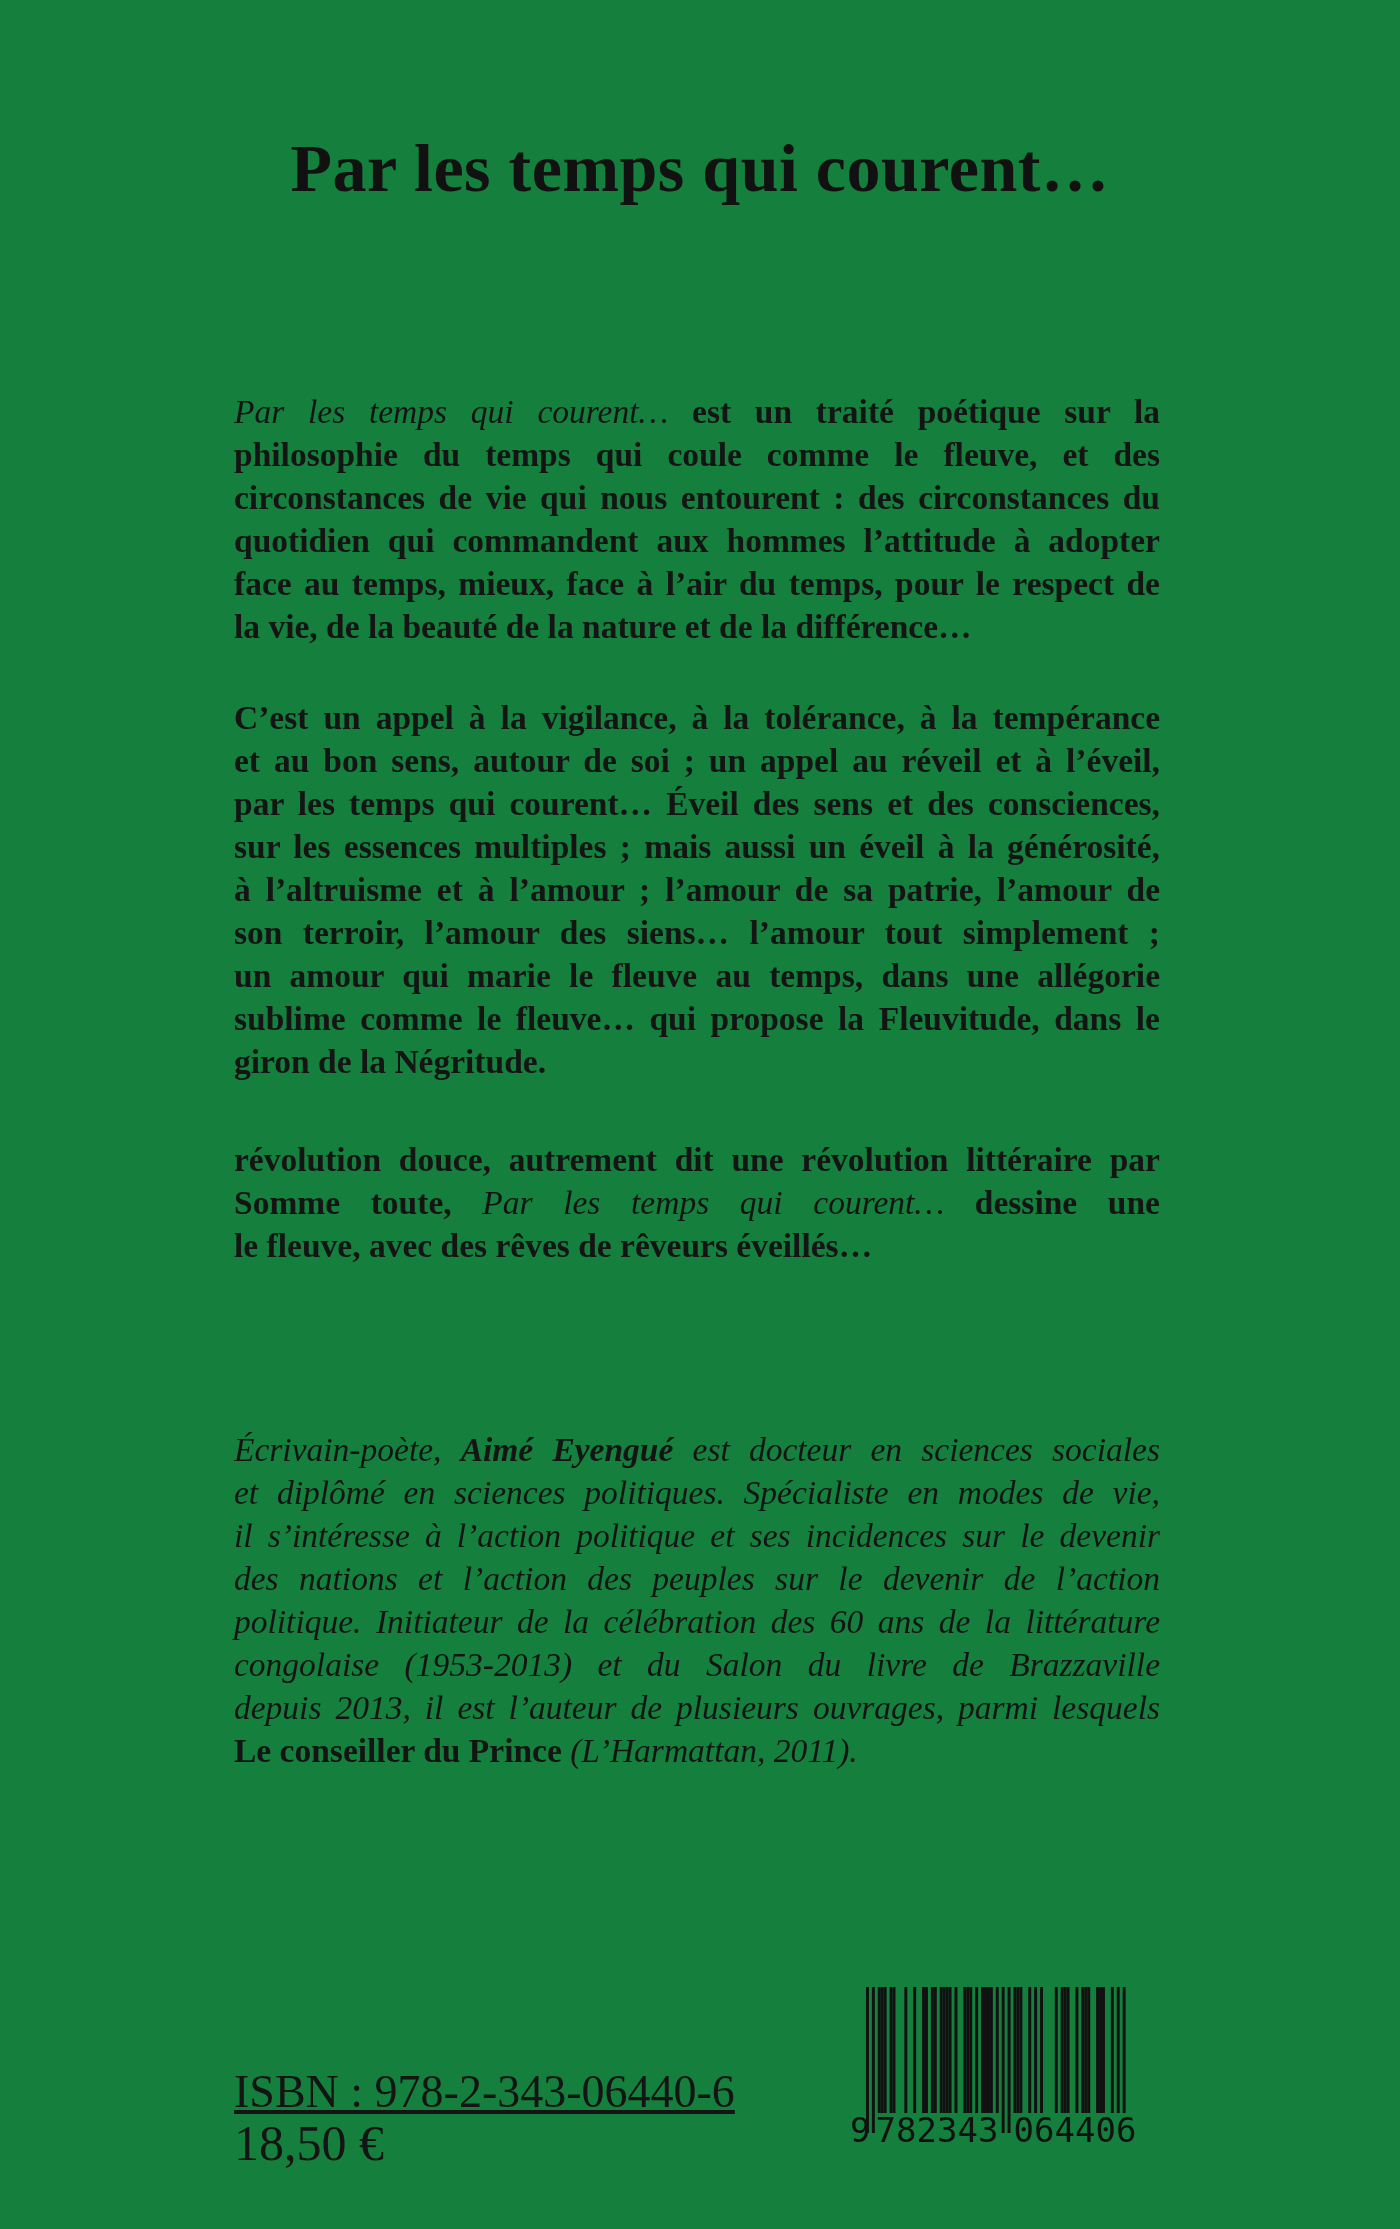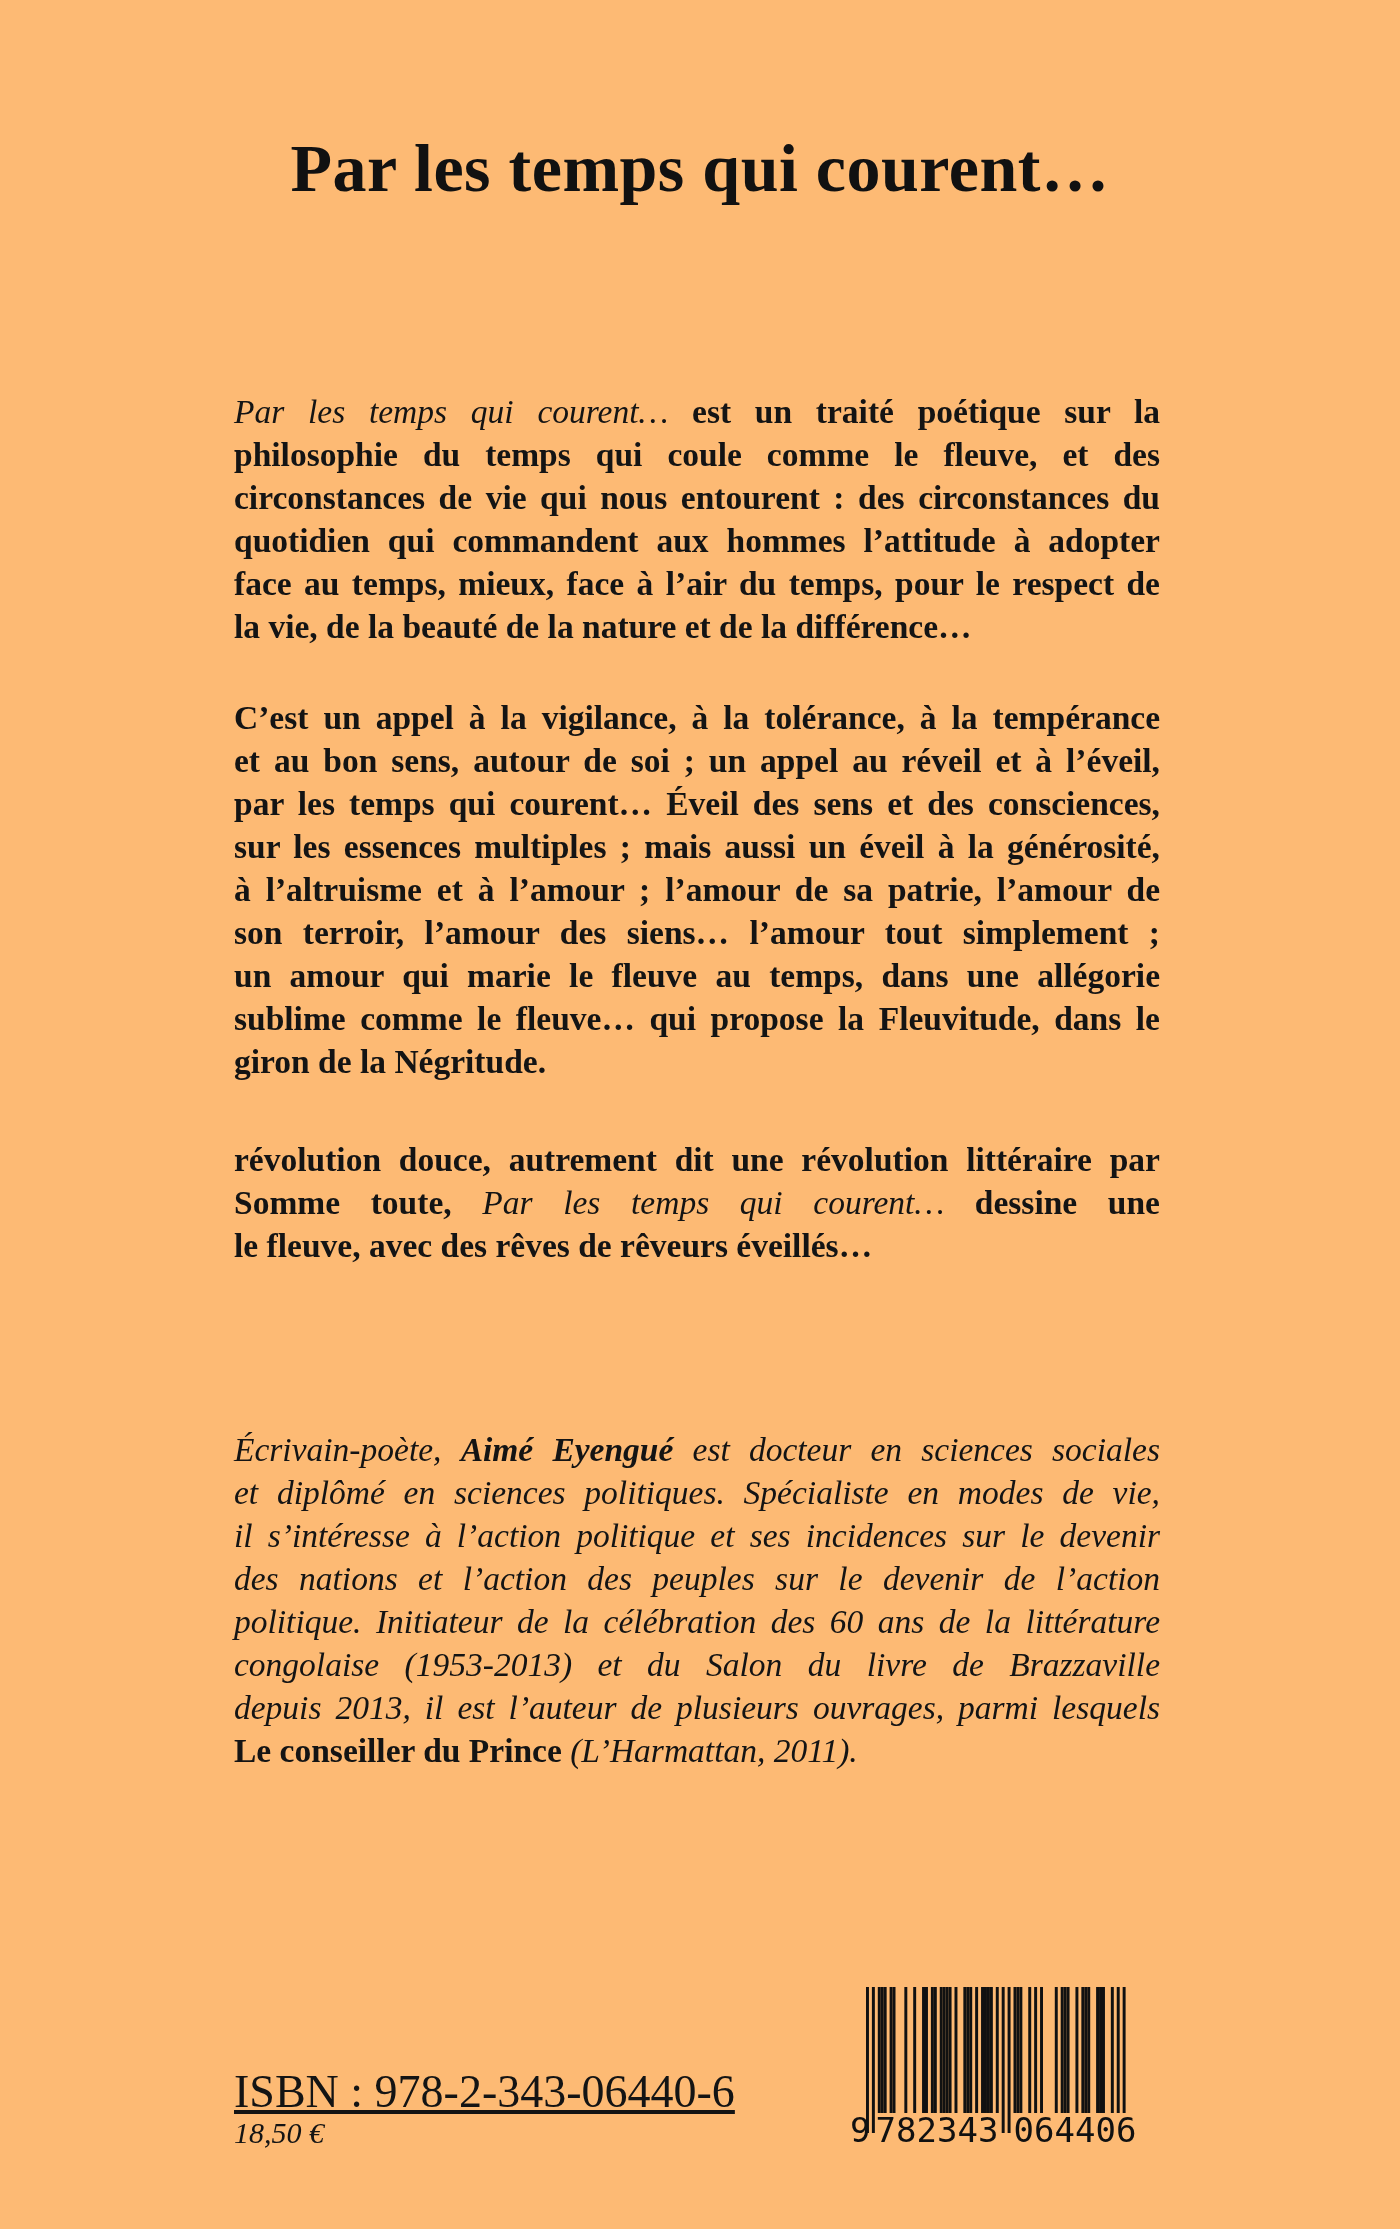--- a/index.html
+++ b/index.html
@@ -1,20 +1,20 @@
 <!DOCTYPE html>
 <html><head>
 <meta charset="utf-8">
 <style>
   html,body{margin:0;padding:0;background:#e8e8e8;}
   .cover{
     position:relative;
     width:1400px;height:2229px;
     margin:0 auto;
-    background:#fdba74;
+    background:#15803d;
     font-family:"Liberation Serif","DejaVu Serif",serif;
     color:#141414;
     overflow:hidden;
   }
   .title{
     position:absolute;top:134px;left:0;width:100%;
     text-align:center;
     font-size:68px;font-weight:700;line-height:1;
     letter-spacing:0.5px;
     color:#111111;
@@ -43,21 +43,21 @@
   }
   .seg-roman{font-style:normal;font-weight:700;}
   .seg-italic{font-style:italic;font-weight:400;}
   .seg-bold-italic{font-style:italic;font-weight:700;}
   .isbn{
     position:absolute;left:234px;top:2069px;
     font-size:46px;line-height:1;color:#141414;text-decoration:underline;
   }
   .price{
     position:absolute;left:234px;top:2118px;
-    font-size:30px;line-height:1;color:#141414;font-style:italic;
+    font-size:50px;line-height:1;color:#141414;
   }
   .barcode{
     position:absolute;left:848px;top:1987px;
     width:320px;height:160px;
   }
   .barcode rect{fill:#111111;}
   .bc-digit{
     font-family:"DejaVu Sans Mono","Liberation Mono",monospace;
     font-size:34px;
     fill:#111111;

